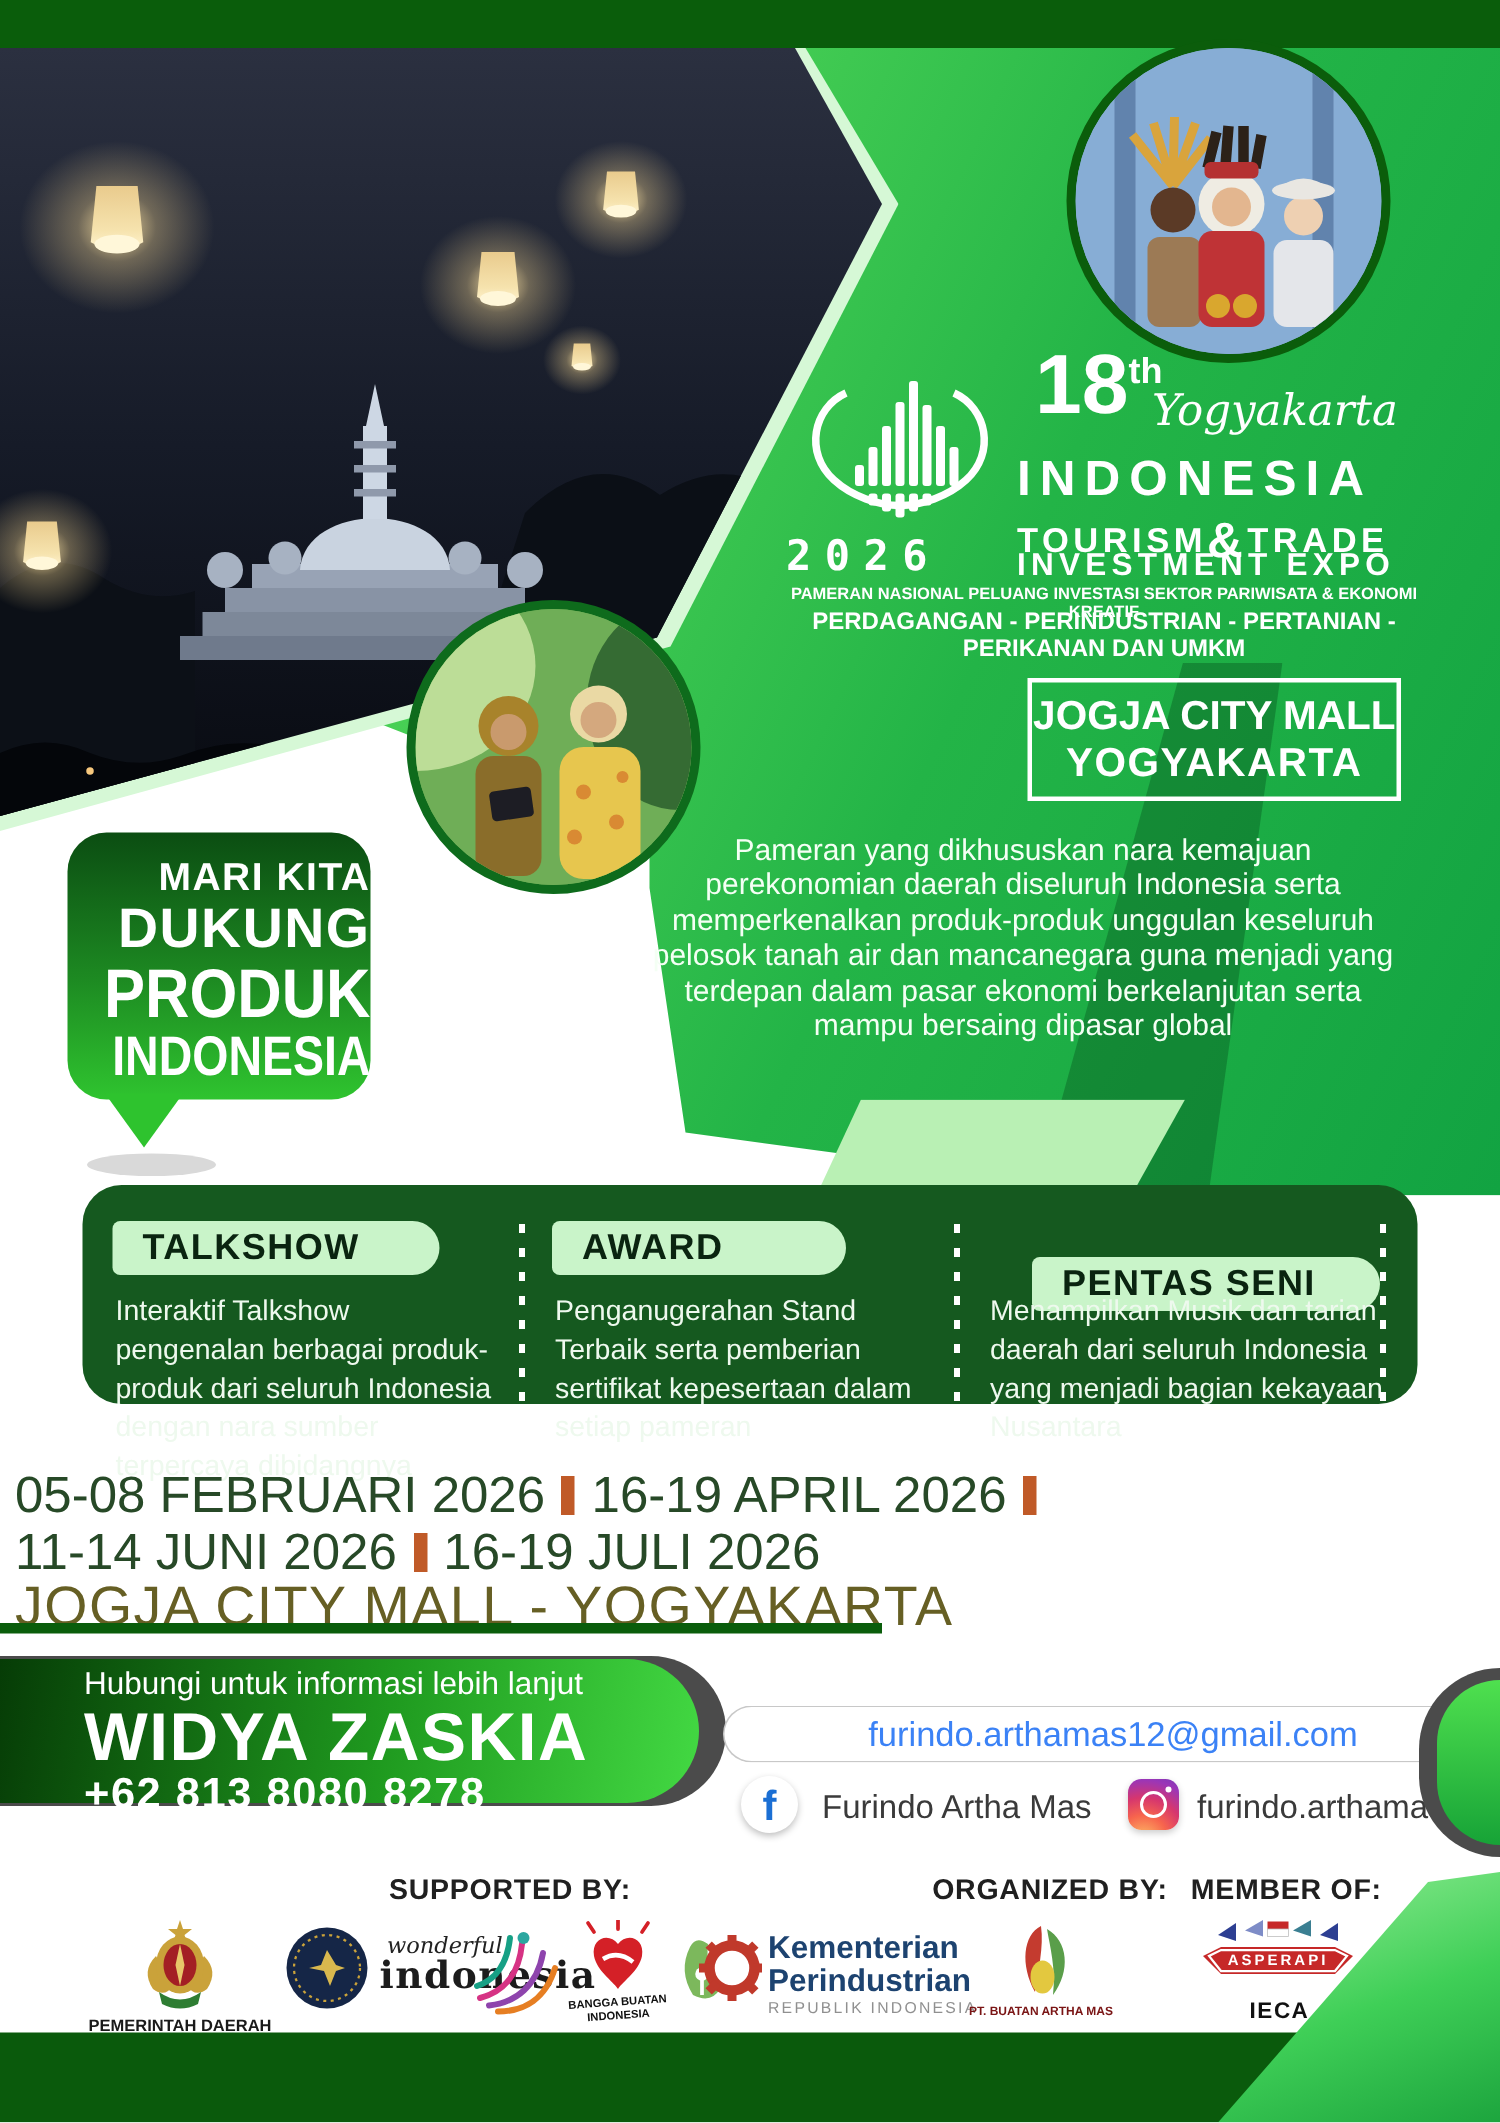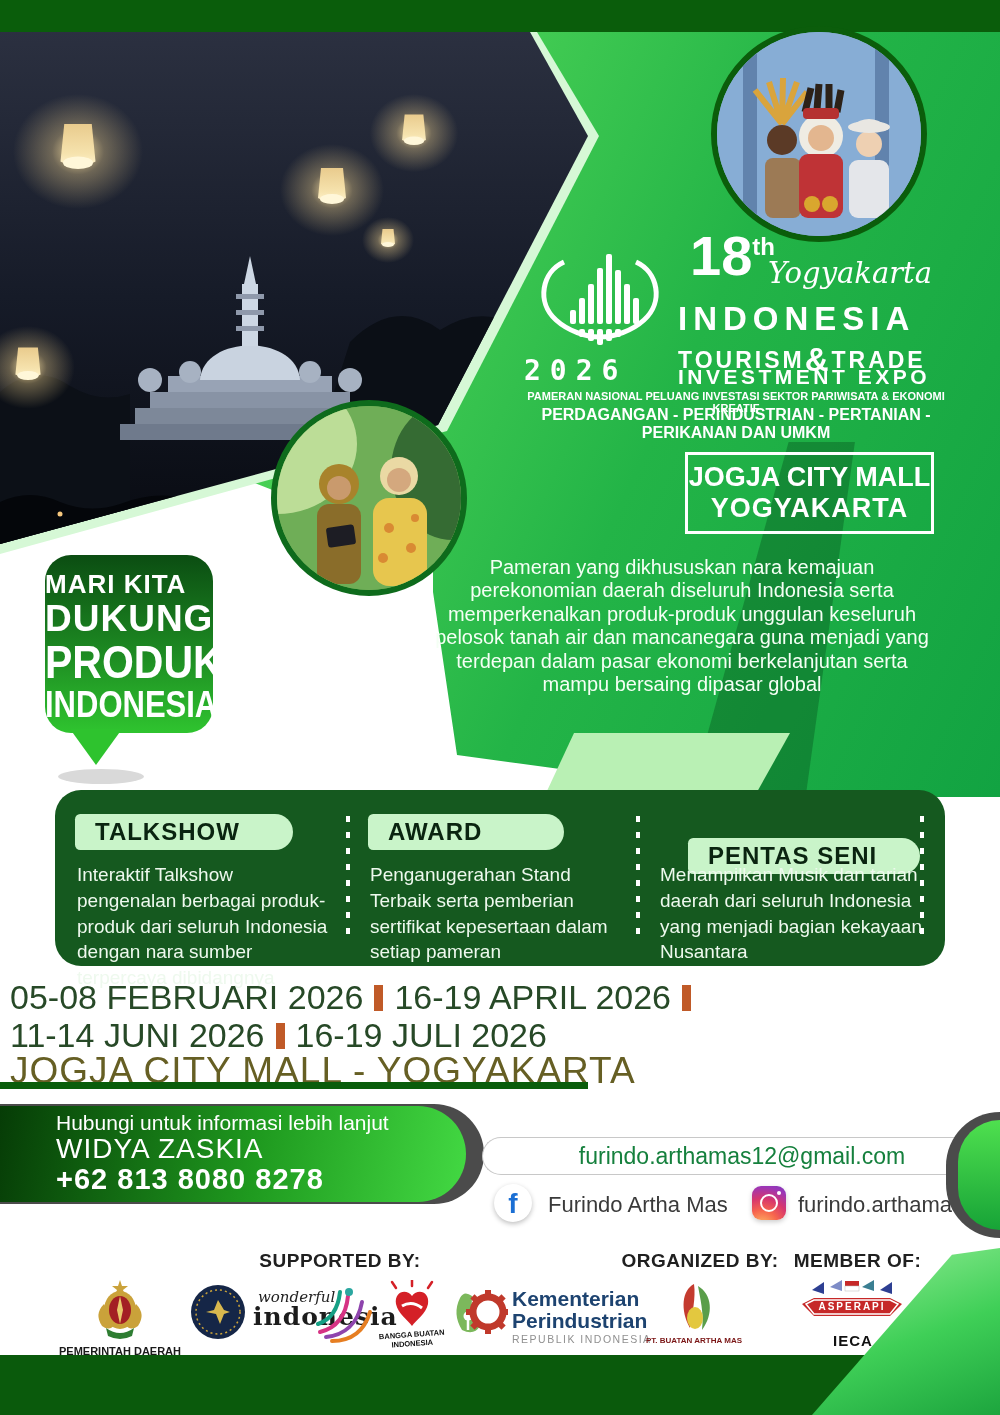--- a/index.html
+++ b/index.html
@@ -54,33 +54,33 @@
 
   .venue-box{position:absolute;left:685px;top:420px;width:243px;height:76px;border:3px solid #fff;
     text-align:center;color:#fff;font-weight:800;}
   .venue-box .v1{font-size:27px;margin-top:7px;}
   .venue-box .v2{font-size:27px;letter-spacing:1px;}
 
   .description{position:absolute;left:428px;top:524px;width:508px;text-align:center;
     color:#f4fff4;font-size:20px;line-height:1.17;}
 
   
-  .badge{position:absolute;left:45px;top:523px;width:168px;height:178px;border-radius:26px;
+  .badge{position:absolute;left:45px;top:523px;width:202px;height:178px;border-radius:26px;
     background:linear-gradient(180deg,#0b4d12 0%,#1d8a22 55%,#2fc42f 100%);
-    color:#fff;text-align:left;padding-top:14px;box-sizing:border-box;}
+    color:#fff;text-align:right;padding-top:14px;box-sizing:border-box;}
   .badge .b1{font-size:26px;font-weight:800;letter-spacing:1px;}
   .badge .b2{font-size:37px;font-weight:800;letter-spacing:1px;line-height:1.05;}
   .badge .b3{font-size:41px;font-weight:800;transform:scaleY(1.12);transform-origin:top;line-height:1.05;}
   .badge .b4{font-size:31px;font-weight:800;transform:scaleY(1.2);transform-origin:top;line-height:1.2;}
   .badge-tail{position:absolute;left:70px;top:697px;width:0;height:0;
     border-left:26px solid transparent;border-right:26px solid transparent;border-top:36px solid #2ec32e;}
   .badge-shadow{position:absolute;left:58px;top:737px;width:86px;height:15px;border-radius:50%;background:#d9d9d9;}
 
   
-  .features{position:absolute;left:55px;top:790px;width:890px;height:176px;background:#15591f;border-radius:26px;}
+  .features{position:absolute;left:55px;top:790px;width:890px;height:146px;background:#15591f;border-radius:26px;}
   .pill{position:absolute;top:24px;height:36px;background:#c9f4c9;border-radius:8px 28px 28px 8px;
     color:#0a2410;font-size:24px;font-weight:800;letter-spacing:1px;line-height:36px;padding-left:20px;box-sizing:border-box;}
   .pill1{left:20px;width:218px;} .pill2{left:313px;width:196px;} .pill3{left:633px;width:232px;margin-top:24px;}
   .fbody{position:absolute;top:72px;font-size:19px;line-height:1.36;color:#eef9ee;}
   .fb1{left:22px;width:252px;} .fb2{left:315px;width:262px;} .fb3{left:605px;width:268px;}
   .dot{position:absolute;top:26px;height:124px;width:4px;
     background:repeating-linear-gradient(180deg,#fff 0 6px,transparent 6px 16px);}
   .dotA{left:291px;} .dotB{left:581px;} .dotC{left:865px;}
 
   
@@ -90,25 +90,25 @@
   .sep{display:inline-block;width:9px;height:26px;background:#c05a28;margin:0 11px;vertical-align:-2px;}
   .sched-l3{top:1050px;font-size:37px;color:#665f24;letter-spacing:1px;}
   .divline{left:0;top:1082px;width:588px;height:7px;background:#0a5d0b;}
 
   
   .pill-back{left:0;top:1104px;width:484px;height:100px;background:#4b4b4b;border-radius:0 60px 60px 0;}
   .contact-pill{left:0;top:1106px;width:466px;height:96px;border-radius:0 56px 56px 0;
     background:linear-gradient(100deg,#063c06 0%,#1f9a1f 55%,#43d943 100%);
     color:#fff;padding:5px 0 0 56px;box-sizing:border-box;}
   .c-head{font-size:21px;}
-  .c-name{font-size:28px;font-weight:400;letter-spacing:1px;line-height:1.0;}
+  .c-name{font-size:45px;font-weight:700;letter-spacing:1px;line-height:1.0;}
   .c-phone{font-size:29px;font-weight:800;letter-spacing:1px;}
   .email-pill{left:482px;top:1137px;width:518px;height:36px;background:#fff;border:1px solid #c8c8c8;
     border-radius:26px 0 0 26px;border-right:none;text-align:center;line-height:36px;
-    font-size:23px;color:#15803d;}
+    font-size:23px;color:#3b82f6;}
   .fb-icon{left:494px;top:1184px;width:38px;height:38px;border-radius:50%;background:#fff;
     box-shadow:0 2px 5px rgba(0,0,0,.25);text-align:center;}
   .fb-icon span{font-size:28px;font-weight:800;color:#1b6fd4;line-height:40px;}
   .fb-label{left:548px;top:1192px;font-size:22px;color:#3a3a3a;}
   .ig-icon{left:752px;top:1186px;width:34px;height:34px;border-radius:9px;
     background:radial-gradient(circle at 30% 120%,#fdc468 0%,#f7654d 35%,#d6366e 60%,#9b36b7 85%,#7b3ab8 100%);
     box-shadow:0 2px 5px rgba(0,0,0,.2);}
   .ig-icon::before{content:"";position:absolute;inset:8px;border:2.5px solid #fff;border-radius:50%;}
   .ig-icon::after{content:"";position:absolute;right:5px;top:5px;width:4px;height:4px;background:#fff;border-radius:50%;}
   .ig-label{left:798px;top:1192px;font-size:22px;color:#3a3a3a;}

